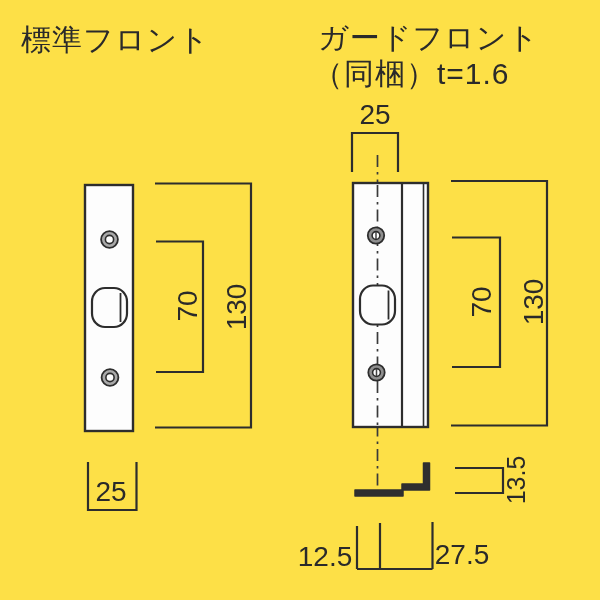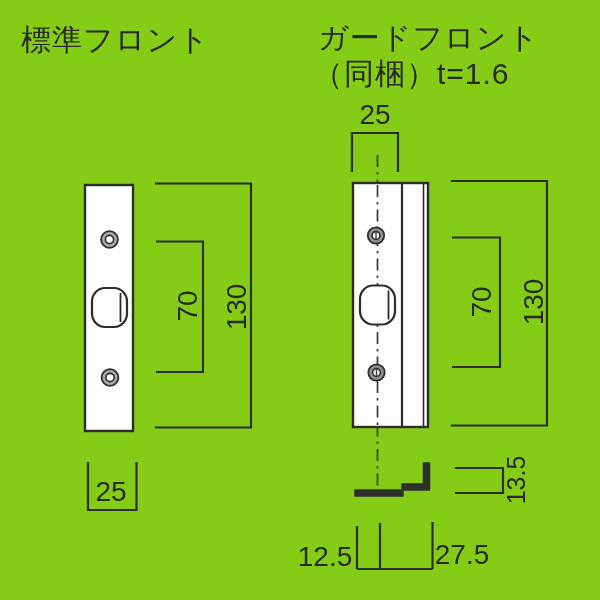--- a/index.html
+++ b/index.html
@@ -4,21 +4,21 @@
 <style>
   html,body{margin:0;padding:0;}
   body{
     width:600px;height:600px;
     background:#ffffff;
     font-family:"Liberation Sans","DejaVu Sans",sans-serif;
   }
   .canvas{
     position:relative;
     width:600px;height:600px;
-    background:#84cc16;
+    background:#fde047;
     overflow:hidden;
   }
   svg{display:block;}
   svg text{
     fill:#2a2a2a;
     font-family:"Liberation Sans","DejaVu Sans",sans-serif;
   }
   .title-text{font-size:30px;letter-spacing:1px;}
   .dim-text{font-size:28px;}
   .dim-text-sm{font-size:25px;}

